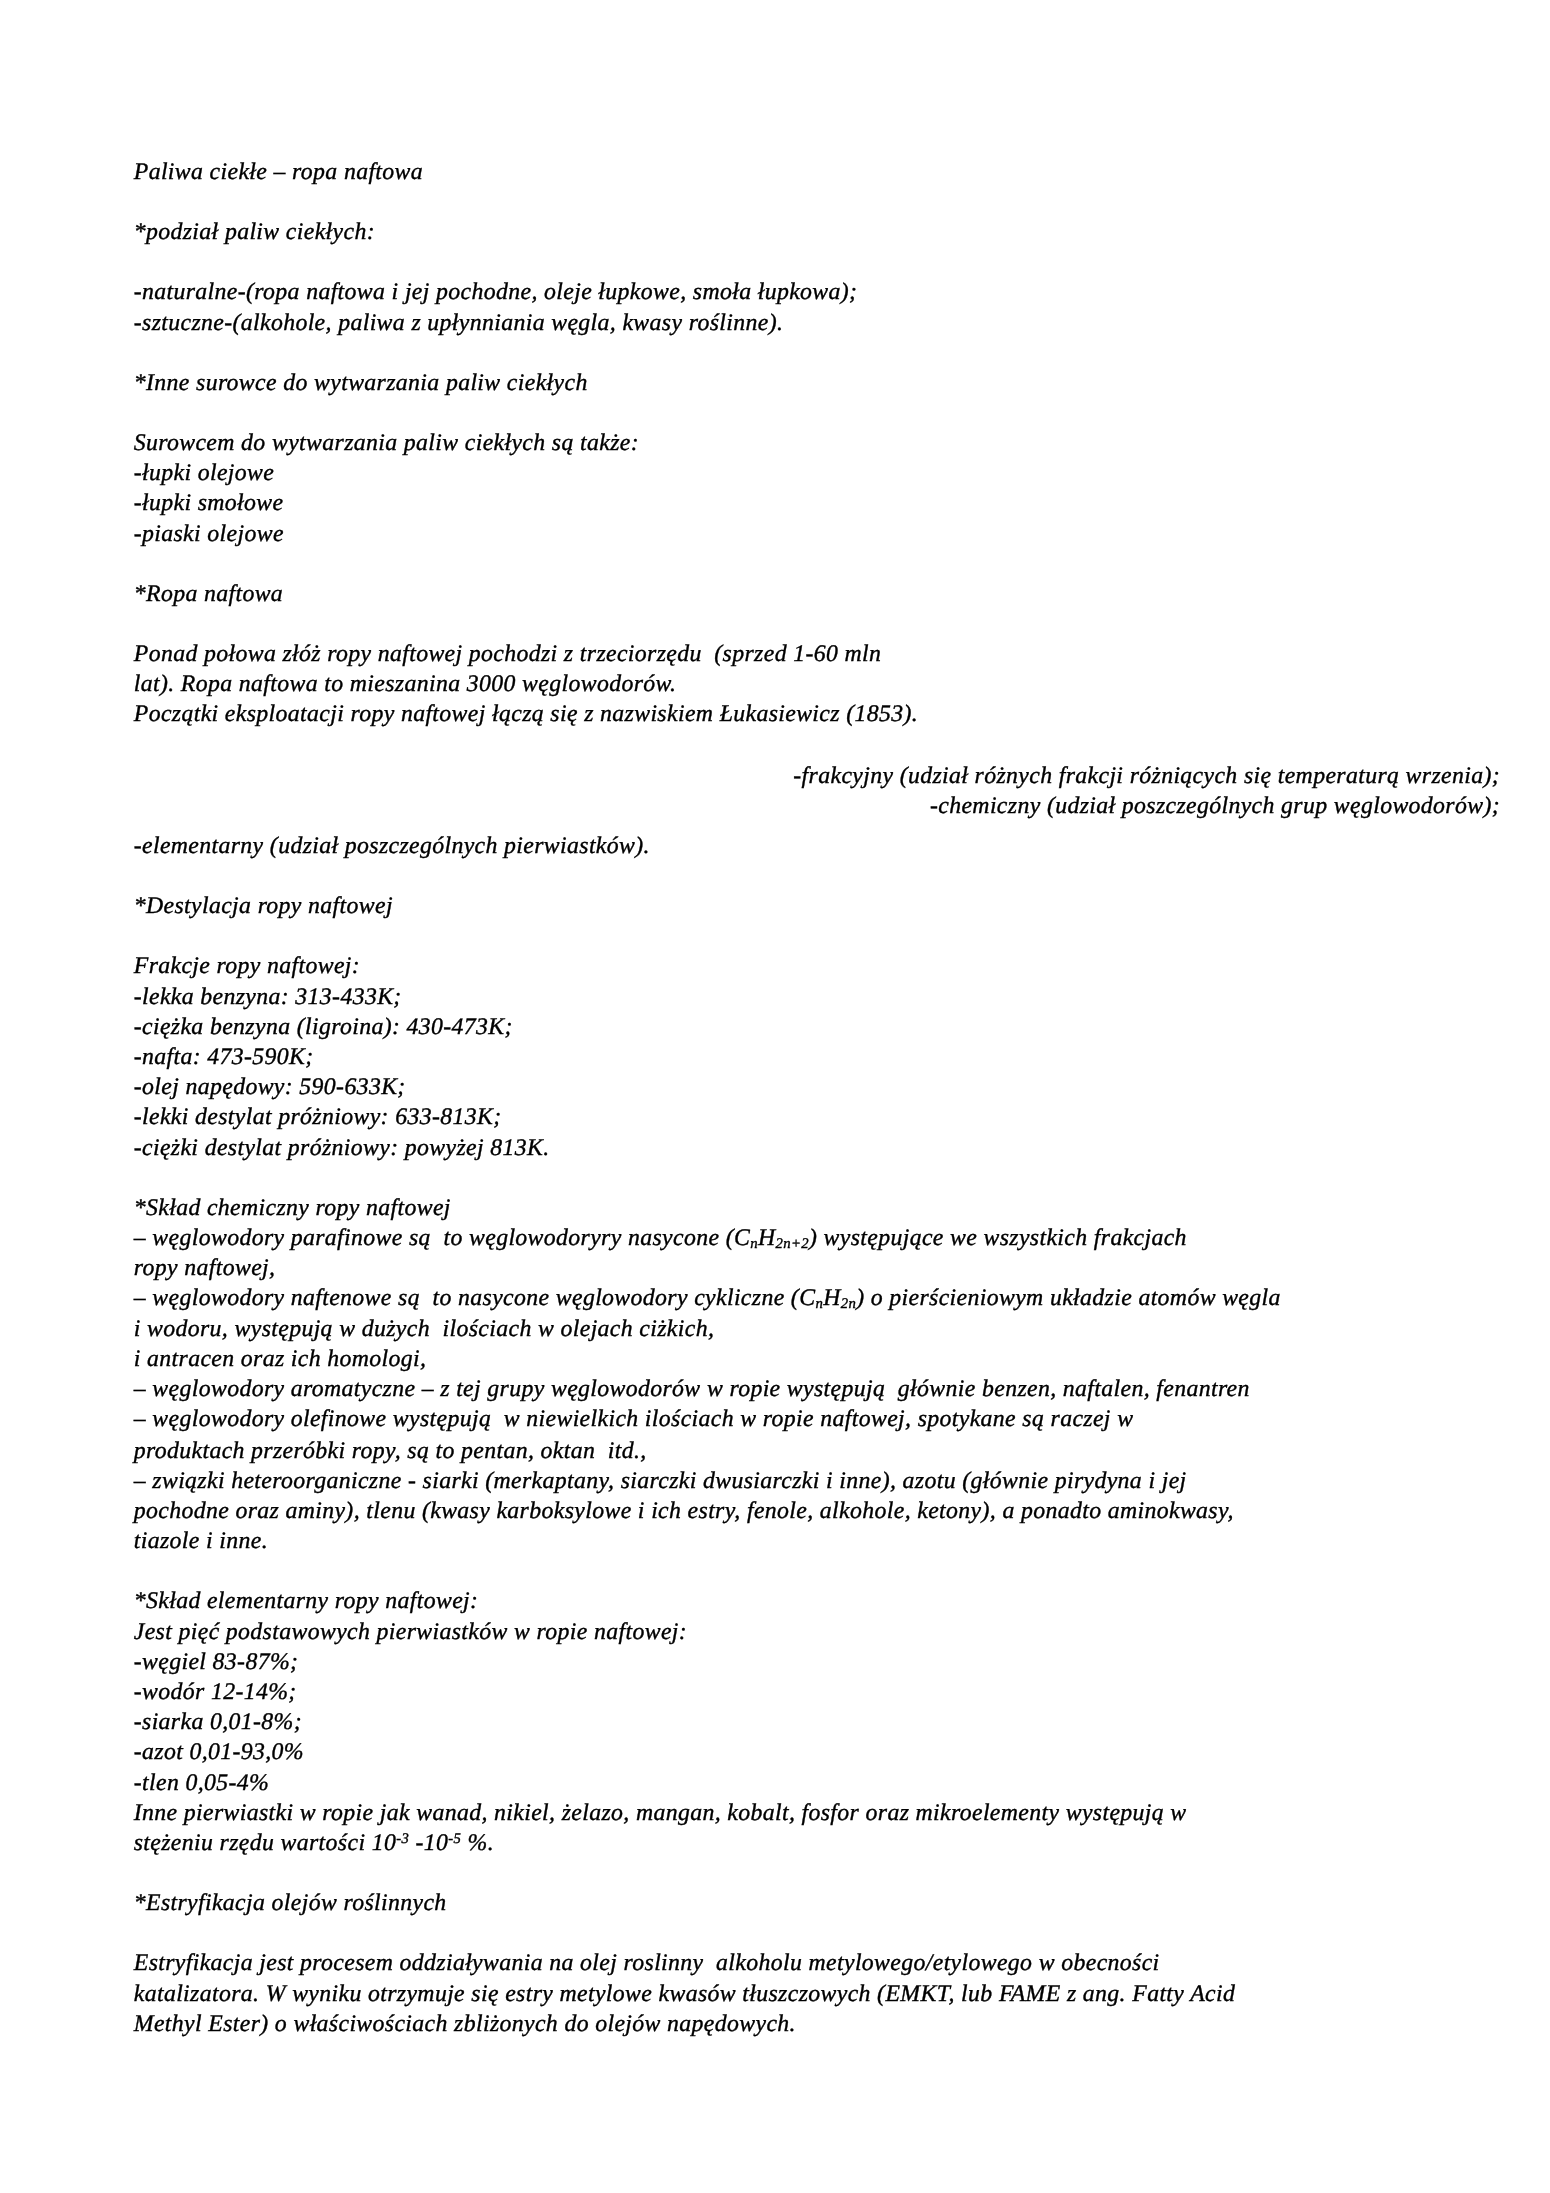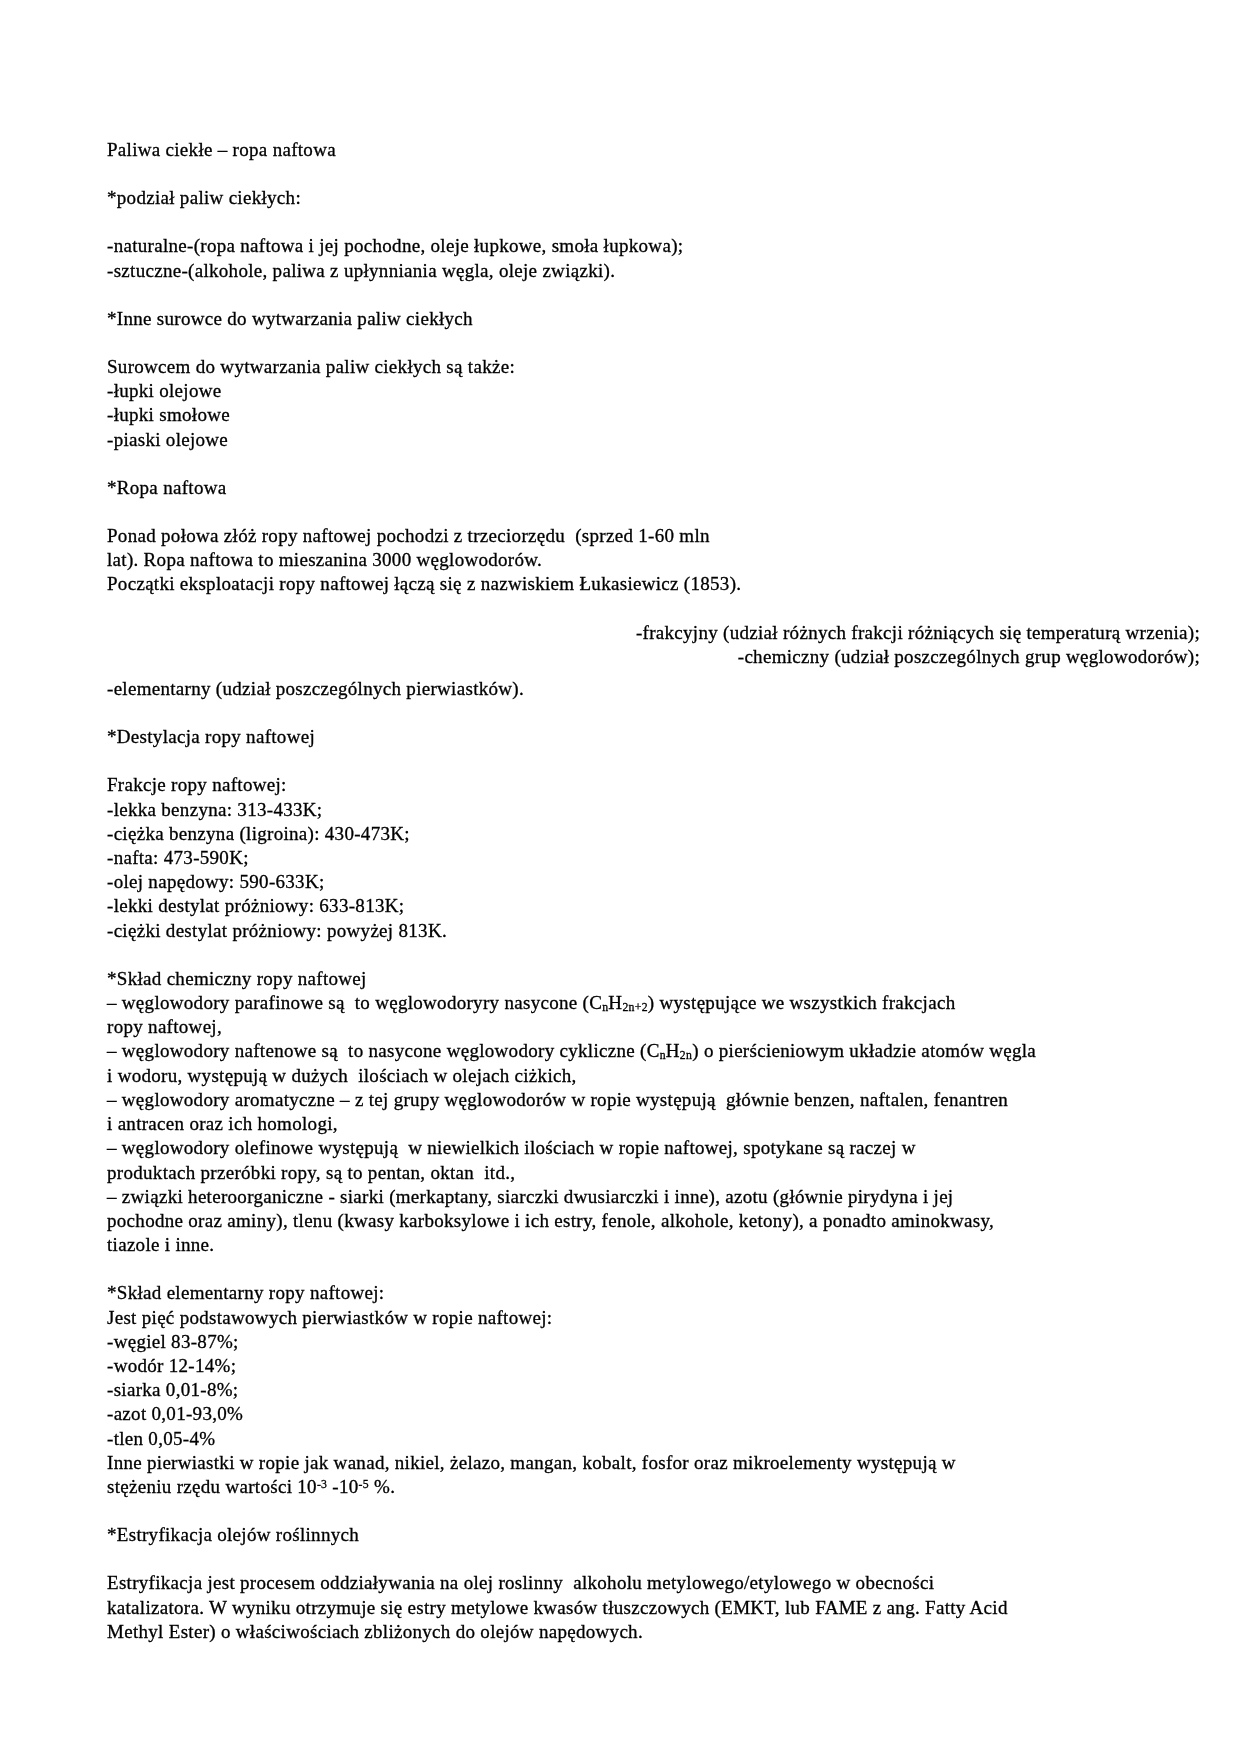--- a/index.html
+++ b/index.html
@@ -12,22 +12,23 @@
     width: 1240px;
     height: 1754px;
     background: #ffffff;
     overflow: hidden;
     font-family: "Liberation Serif", "DejaVu Serif", serif;
     color: #000000;
   }
   .content {
     position: absolute;
     left: 107px;
-    top: 138px;
+    top: 126px;
     right: 40px;
+    font-style: italic;
   }
   .paragraph {
     margin: 0 0 24px 0;
   }
   .paragraph.gap-small {
     margin-bottom: 8px;
     text-align: right;
   }
   .paragraph:last-child {
     margin-bottom: 17px;
@@ -56,21 +57,21 @@
 <div class="page">
   <div class="content">
       <div class="paragraph">
         <div class="line">Paliwa ciekłe – ropa naftowa</div>
       </div>
       <div class="paragraph">
         <div class="line">*podział paliw ciekłych:</div>
       </div>
       <div class="paragraph">
         <div class="line">-naturalne-(ropa naftowa i jej pochodne, oleje łupkowe, smoła łupkowa);</div>
-        <div class="line">-sztuczne-(alkohole, paliwa z upłynniania węgla, oleje związki).</div>
+        <div class="line">-sztuczne-(alkohole, paliwa z upłynniania węgla, kwasy roślinne).</div>
       </div>
       <div class="paragraph">
         <div class="line">*Inne surowce do wytwarzania paliw ciekłych</div>
       </div>
       <div class="paragraph">
         <div class="line">Surowcem do wytwarzania paliw ciekłych są także:</div>
         <div class="line">-łupki olejowe</div>
         <div class="line">-łupki smołowe</div>
         <div class="line">-piaski olejowe</div>
       </div>
@@ -100,22 +101,22 @@
         <div class="line">-olej napędowy: 590-633K;</div>
         <div class="line">-lekki destylat próżniowy: 633-813K;</div>
         <div class="line">-ciężki destylat próżniowy: powyżej 813K.</div>
       </div>
       <div class="paragraph">
         <div class="line">*Skład chemiczny ropy naftowej</div>
         <div class="line">– węglowodory parafinowe są  to węglowodoryry nasycone (C<sub>n</sub>H<sub>2n+2</sub>) występujące we wszystkich frakcjach</div>
         <div class="line">ropy naftowej,</div>
         <div class="line">– węglowodory naftenowe są  to nasycone węglowodory cykliczne (C<sub>n</sub>H<sub>2n</sub>) o pierścieniowym układzie atomów węgla</div>
         <div class="line">i wodoru, występują w dużych  ilościach w olejach ciżkich,</div>
+        <div class="line">i antracen oraz ich homologi,</div>
         <div class="line">– węglowodory aromatyczne – z tej grupy węglowodorów w ropie występują  głównie benzen, naftalen, fenantren</div>
-        <div class="line">i antracen oraz ich homologi,</div>
         <div class="line">– węglowodory olefinowe występują  w niewielkich ilościach w ropie naftowej, spotykane są raczej w</div>
         <div class="line">produktach przeróbki ropy, są to pentan, oktan  itd.,</div>
         <div class="line">– związki heteroorganiczne - siarki (merkaptany, siarczki dwusiarczki i inne), azotu (głównie pirydyna i jej</div>
         <div class="line">pochodne oraz aminy), tlenu (kwasy karboksylowe i ich estry, fenole, alkohole, ketony), a ponadto aminokwasy,</div>
         <div class="line">tiazole i inne.</div>
       </div>
       <div class="paragraph">
         <div class="line">*Skład elementarny ropy naftowej:</div>
         <div class="line">Jest pięć podstawowych pierwiastków w ropie naftowej:</div>
         <div class="line">-węgiel 83-87%;</div>

